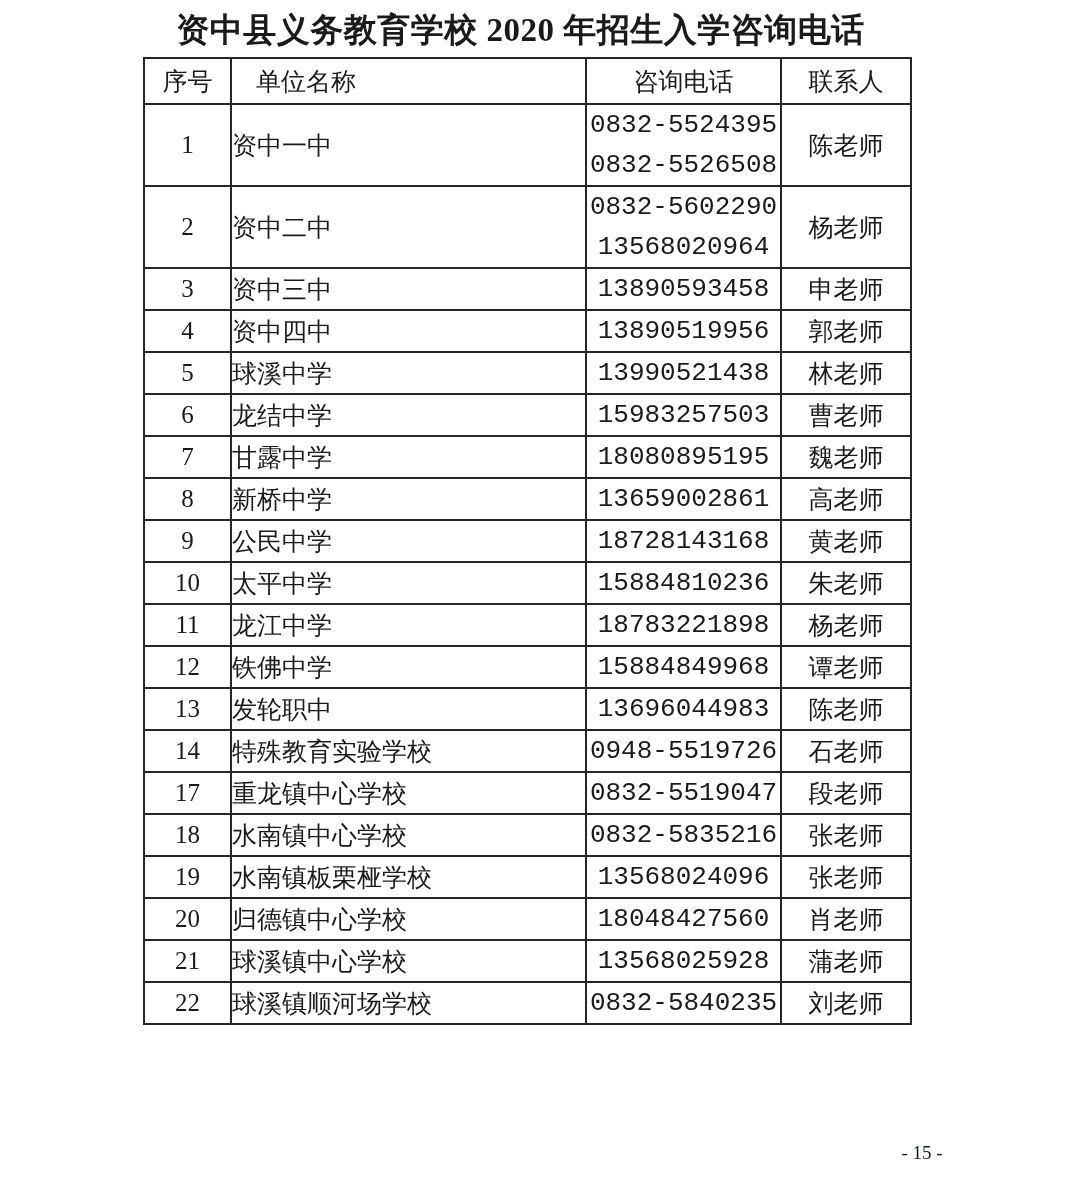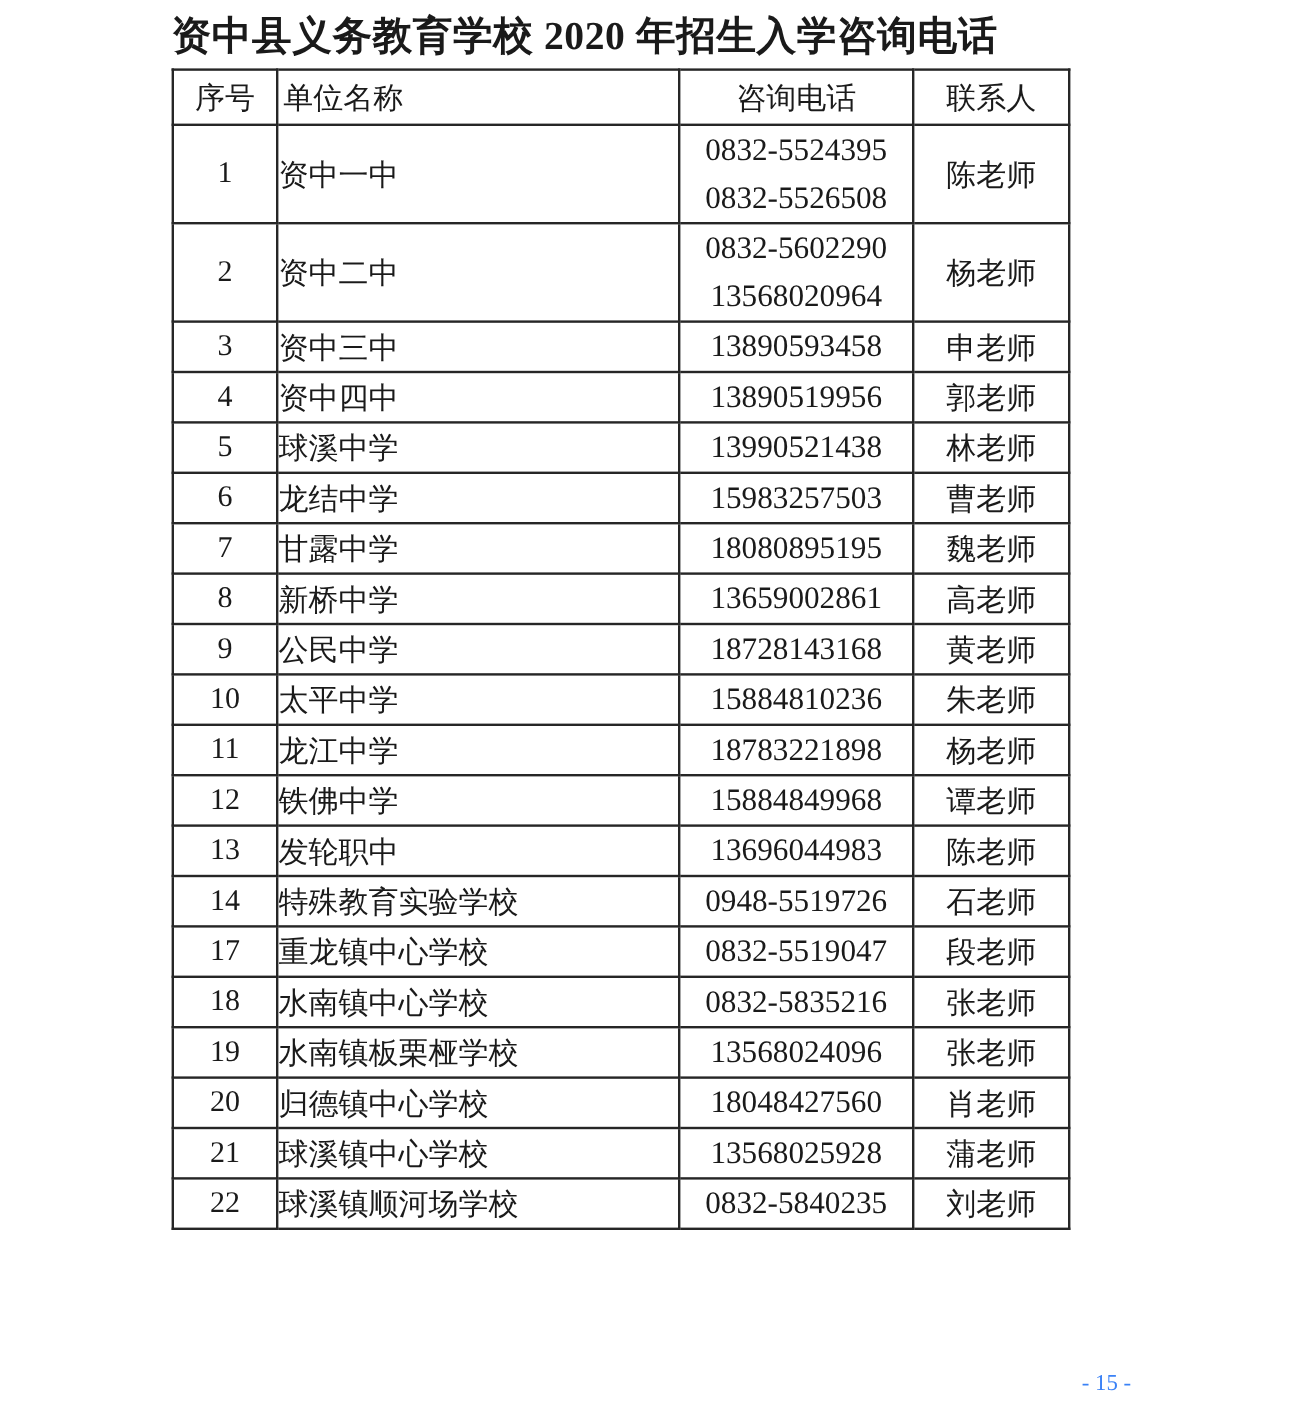--- a/index.html
+++ b/index.html
@@ -10,24 +10,25 @@
   body {
     width: 1080px;
     height: 1184px;
     position: relative;
     font-family: "Liberation Serif", "DejaVu Serif", serif;
     color: #1a1a1a;
     overflow: hidden;
   }
   .title {
     position: absolute;
-    left: 143px;
+    left: 153px;
     top: 8px;
     width: 735px;
     margin: 0;
+    text-align: center;
     font-size: 33px;
     font-weight: bold;
     letter-spacing: 0.5px;
     white-space: nowrap;
   }
   table.phone-table {
     position: absolute;
     left: 143px;
     top: 57px;
     width: 735px;
@@ -41,33 +42,33 @@
     font-size: 25px;
     vertical-align: middle;
     padding: 0;
     overflow: hidden;
   }
   .phone-table thead tr { height: 46px; }
   .phone-table tbody tr { height: 41px; }
   .phone-table tbody tr.tall { height: 82px; }
   .col-no      { width: 85px;  text-align: center; }
   .col-name    { width: 329px; text-align: left; padding-left: 16px; }
-  .col-phone   { width: 193px; text-align: center; }
+  .col-phone   { width: 193px; text-align: center; font-family: Liberation Mono, monospace; }
   .col-contact { width: 128px; text-align: center; }
-  th.col-name  { padding-left: 4px; }
+  th.col-name  { padding-left: 24px; }
   td.col-phone { font-size: 26px; }
   .phone-line  { line-height: 40px; }
   .page-number {
     position: absolute;
     left: 880px;
     top: 1142px;
     width: 84px;
     text-align: center;
     font-size: 19px;
-    color: #3b82f6;
+    color: #0f172a;
   }
 </style>
 </head>
 <body>
 
 <div class="page">
   <h1 class="title">资中县义务教育学校 2020 年招生入学咨询电话</h1>
 
   <table class="phone-table">
     <thead>

